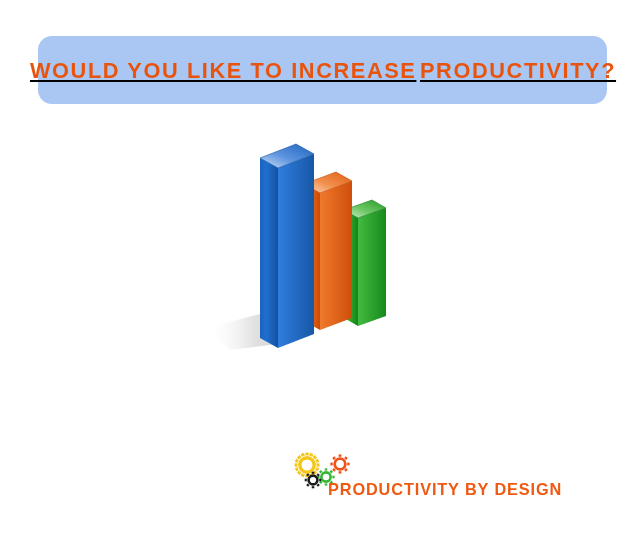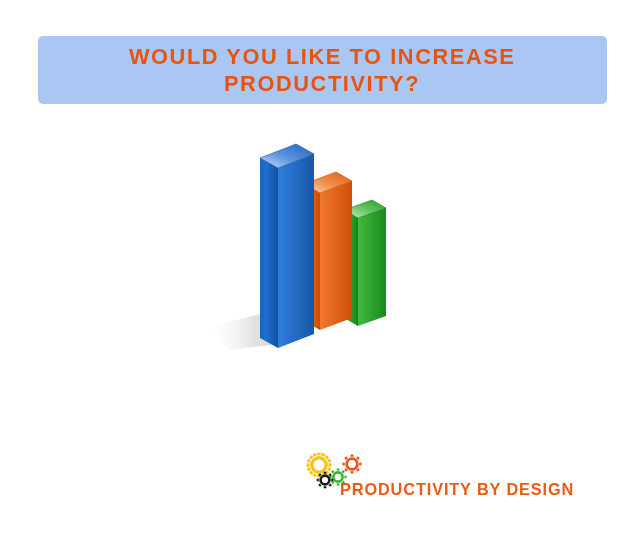--- a/index.html
+++ b/index.html
@@ -24,26 +24,27 @@
   }
 
   
   #title-banner {
     position: absolute;
     left: 38px;
     top: 36px;
     width: 569px;
     height: 68px;
     background: #aac7f4;
-    border-radius: 5px;
+    border-radius: 14px;
     box-sizing: border-box;
     display: flex;
-    flex-direction: column;
+    flex-direction: row;
     align-items: center;
     justify-content: center;
+    text-decoration: underline;
   }
   #title-banner .tline {
     color: #e8540d;
     font-family: "Liberation Sans", sans-serif;
     font-weight: bold;
     font-size: 22px;
     letter-spacing: 1.6px;
     line-height: 27px;
     text-align: center;
     white-space: nowrap;
@@ -58,21 +59,21 @@
     width: 210px;
     height: 225px;
   }
   #chart-graphic svg {
     display: block;
   }
 
   
   #logo {
     position: absolute;
-    left: 304px;
+    left: 292px;
     top: 452px;
     width: 300px;
     height: 55px;
   }
   #logo-gears {
     position: absolute;
     left: 0;
     top: 0;
   }
   #logo-wordmark {

